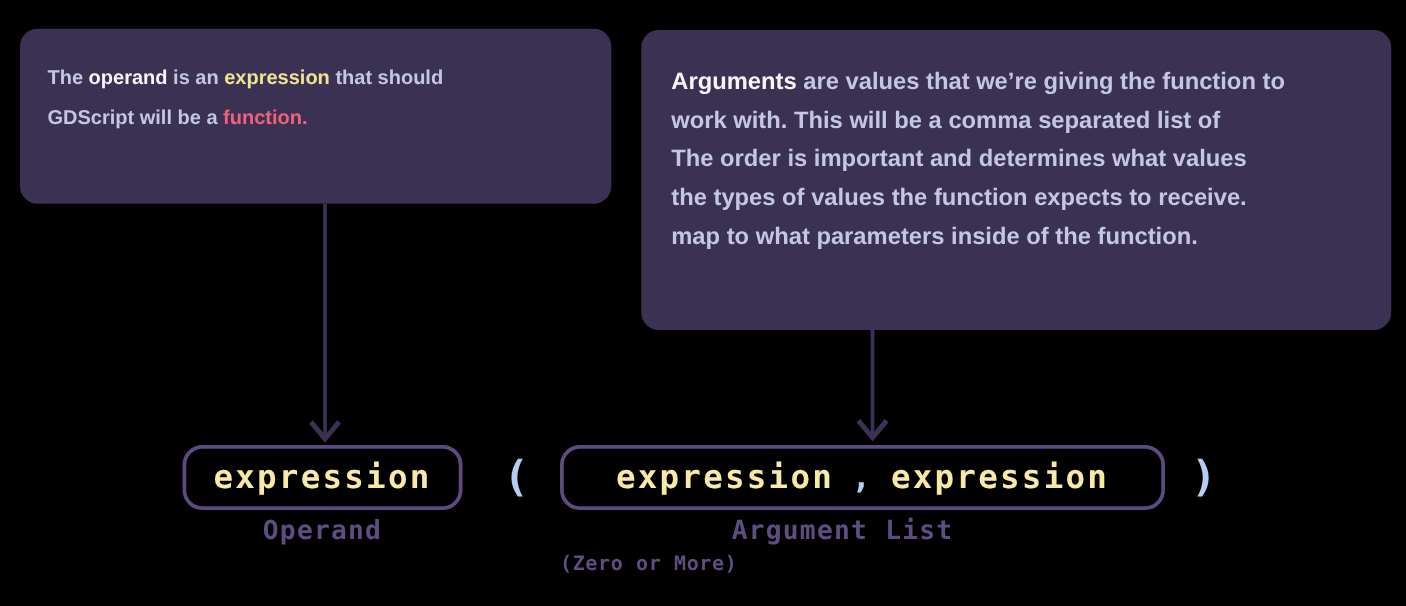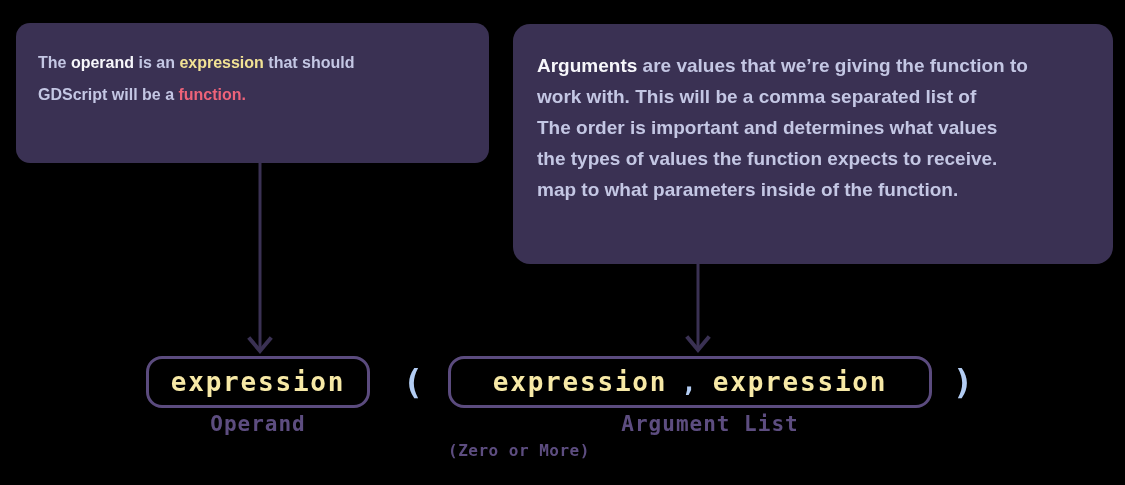--- a/index.html
+++ b/index.html
@@ -7,21 +7,21 @@
     position:relative;width:1125px;height:485px;background:#000;overflow:hidden;
     font-family:"Liberation Sans",sans-serif;
   }
   .callout{
     position:absolute;background:#3a3153;border-radius:14px;color:#c4c7e4;
     font-weight:700;
   }
   .callout .line{white-space:pre;}
   .callout-operand{left:16px;top:23px;width:473px;height:140px;padding:24px 0 0 22px;box-sizing:border-box;font-size:16px;}
   .callout-operand .line{line-height:32px;}
-  .callout-arguments{left:513px;top:24px;width:600px;height:240px;padding:26px 0 0 24px;box-sizing:border-box;font-size:19px;border-radius:17px;}
+  .callout-arguments{left:513px;top:24px;width:600px;height:240px;padding:26px 0 0 24px;box-sizing:border-box;font-size:19px;}
   .callout-arguments .line{line-height:31px;}
   .seg-body{color:#c4c7e4;}
   .seg-strong{color:#f7f7fb;}
   .seg-yellow{color:#f2e294;}
   .seg-pink{color:#ee6379;}
   .seg-italic{color:#cdd0ea;font-style:italic;}
   .arrow{position:absolute;}
   .codebox{
     position:absolute;top:356px;height:52px;border:3px solid #5b4b7e;border-radius:16px;
     box-sizing:border-box;display:flex;align-items:center;justify-content:center;
@@ -36,21 +36,21 @@
     font-family:"DejaVu Sans Mono",monospace;font-weight:700;font-size:34px;color:#b3cdf3;width:30px;
   }
   .paren-open{left:398px;}
   .paren-close{left:948px;}
   .box-label{
     position:absolute;top:412px;text-align:center;
     font-family:"DejaVu Sans Mono",monospace;font-weight:700;font-size:21px;
     letter-spacing:1px;color:#5d4d80;
   }
   .box-label-operand{left:146px;width:224px;}
-  .box-label-arguments{left:468px;width:484px;}
+  .box-label-arguments{left:432px;width:484px;}
   .box-sublabel{
     position:absolute;top:441px;left:448px;width:484px;text-align:left;
     font-family:"DejaVu Sans Mono",monospace;font-weight:700;font-size:16px;
     letter-spacing:0.5px;color:#5d4d80;
   }
 </style>
 </head>
 <body>
 
 <div class="stage">

